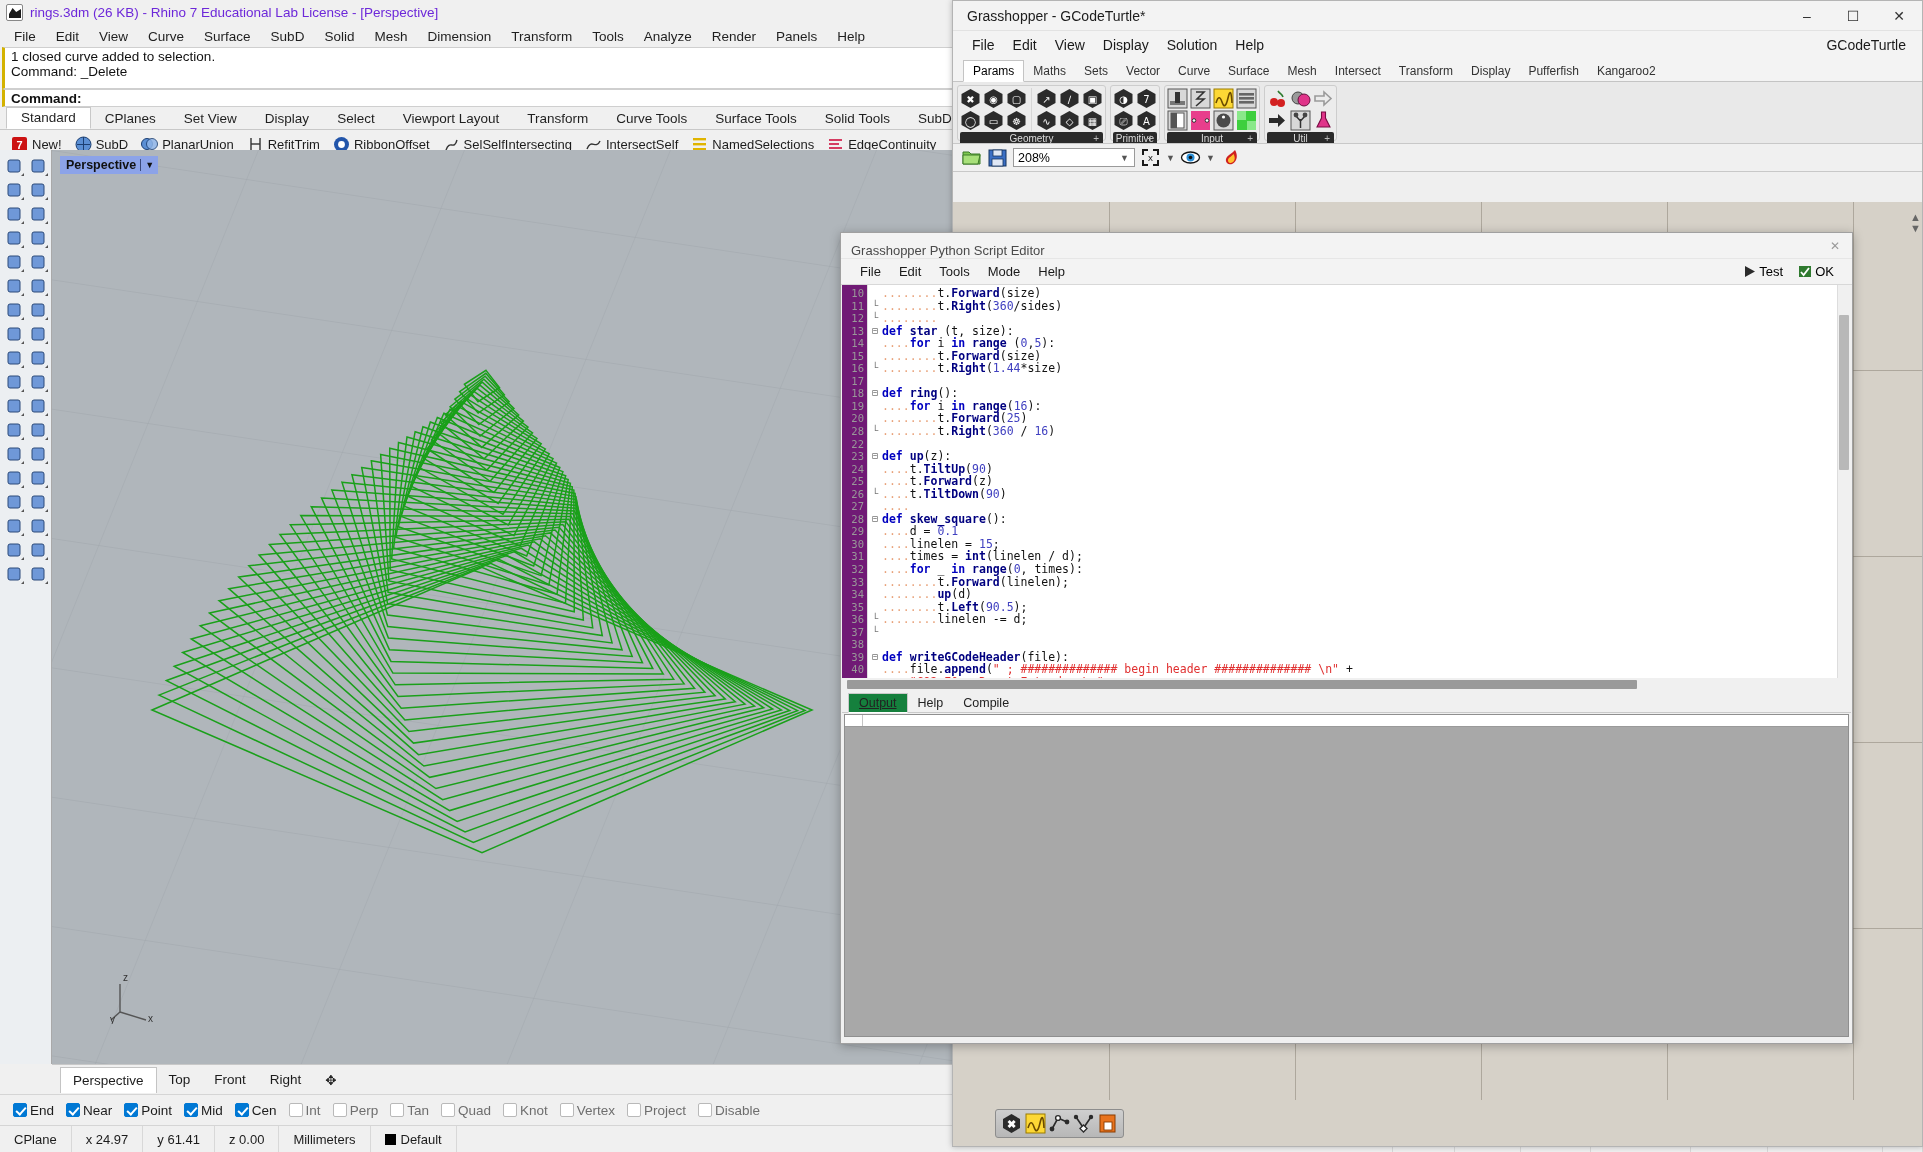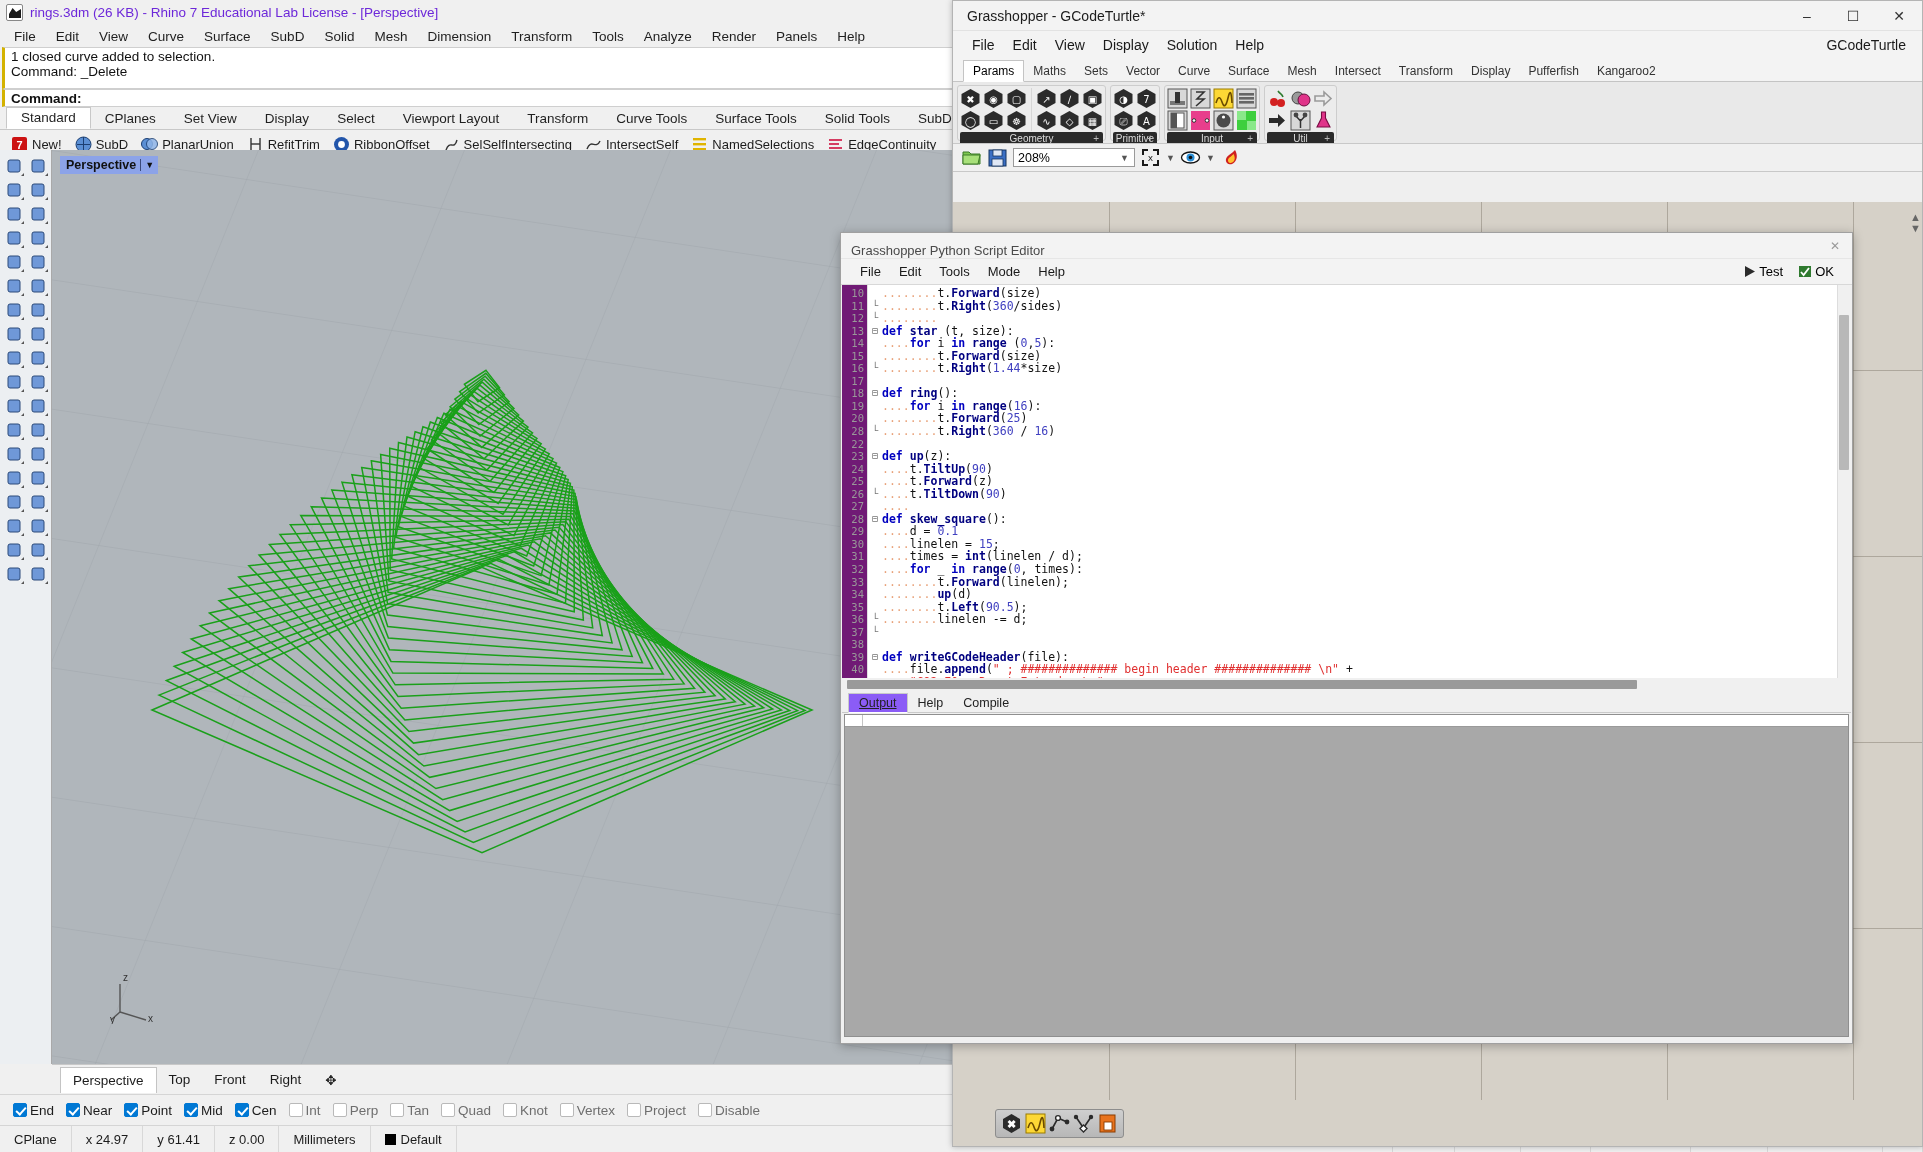--- a/index.html
+++ b/index.html
@@ -312,21 +312,21 @@
 
   .py-outtabs {
     position: absolute; left: 1px; right: 1px; top: 459px; height: 21px;
     display: flex; align-items: flex-end; background: #f0f0f0;
     border-bottom: 1px solid #c9c9c9; padding-left: 6px;
   }
   .py-outtabs .ot {
     padding: 2px 10px; font-size: 12.5px; color: #222; cursor: default;
   }
   .py-outtabs .ot.active {
-    background: #8b5cf6; border: 1px solid #c9c9c9; border-bottom-color: #fff;
+    background: #15803d; border: 1px solid #c9c9c9; border-bottom-color: #fff;
     margin-bottom: -1px;
     text-decoration: underline;
   }
   .py-outbox {
     position: absolute; left: 3px; right: 3px; top: 481px; bottom: 6px;
     background: #a8a8a8; border: 1px solid #8f8f8f;
   }
   .py-outbox .hdr {
     height: 12px; background: #fff; border-bottom: 1px solid #9a9a9a;
     display: flex;

